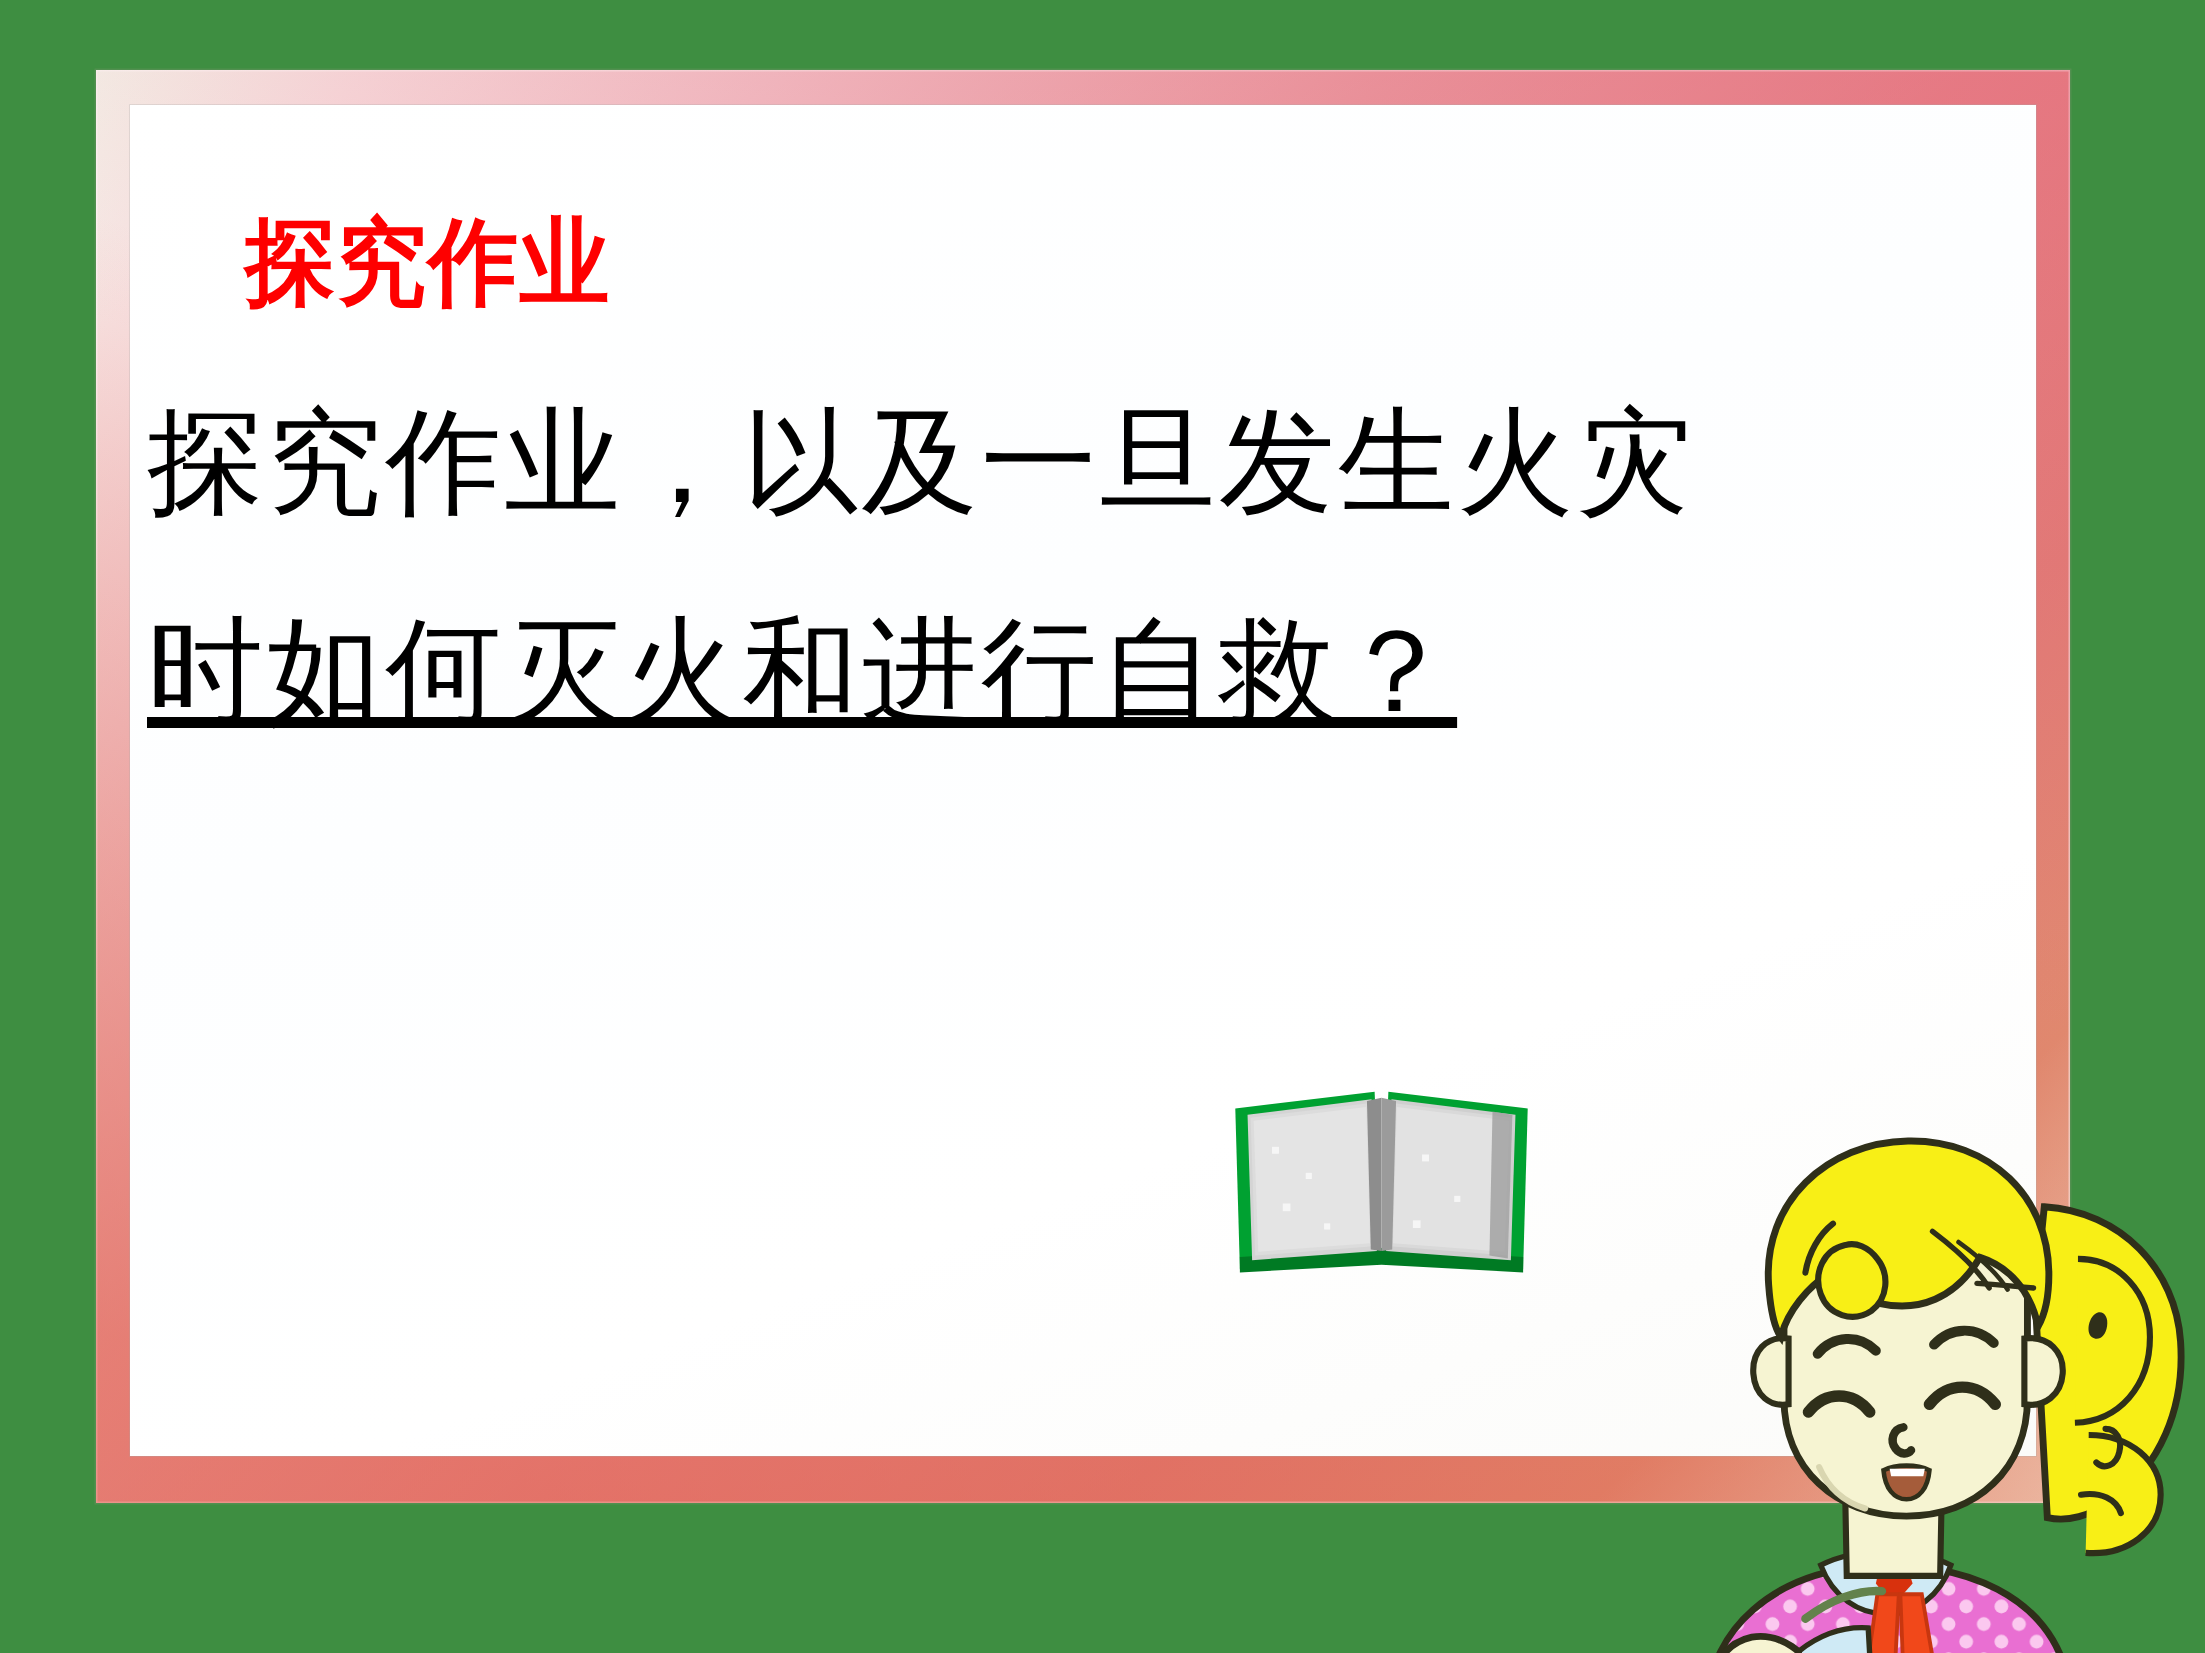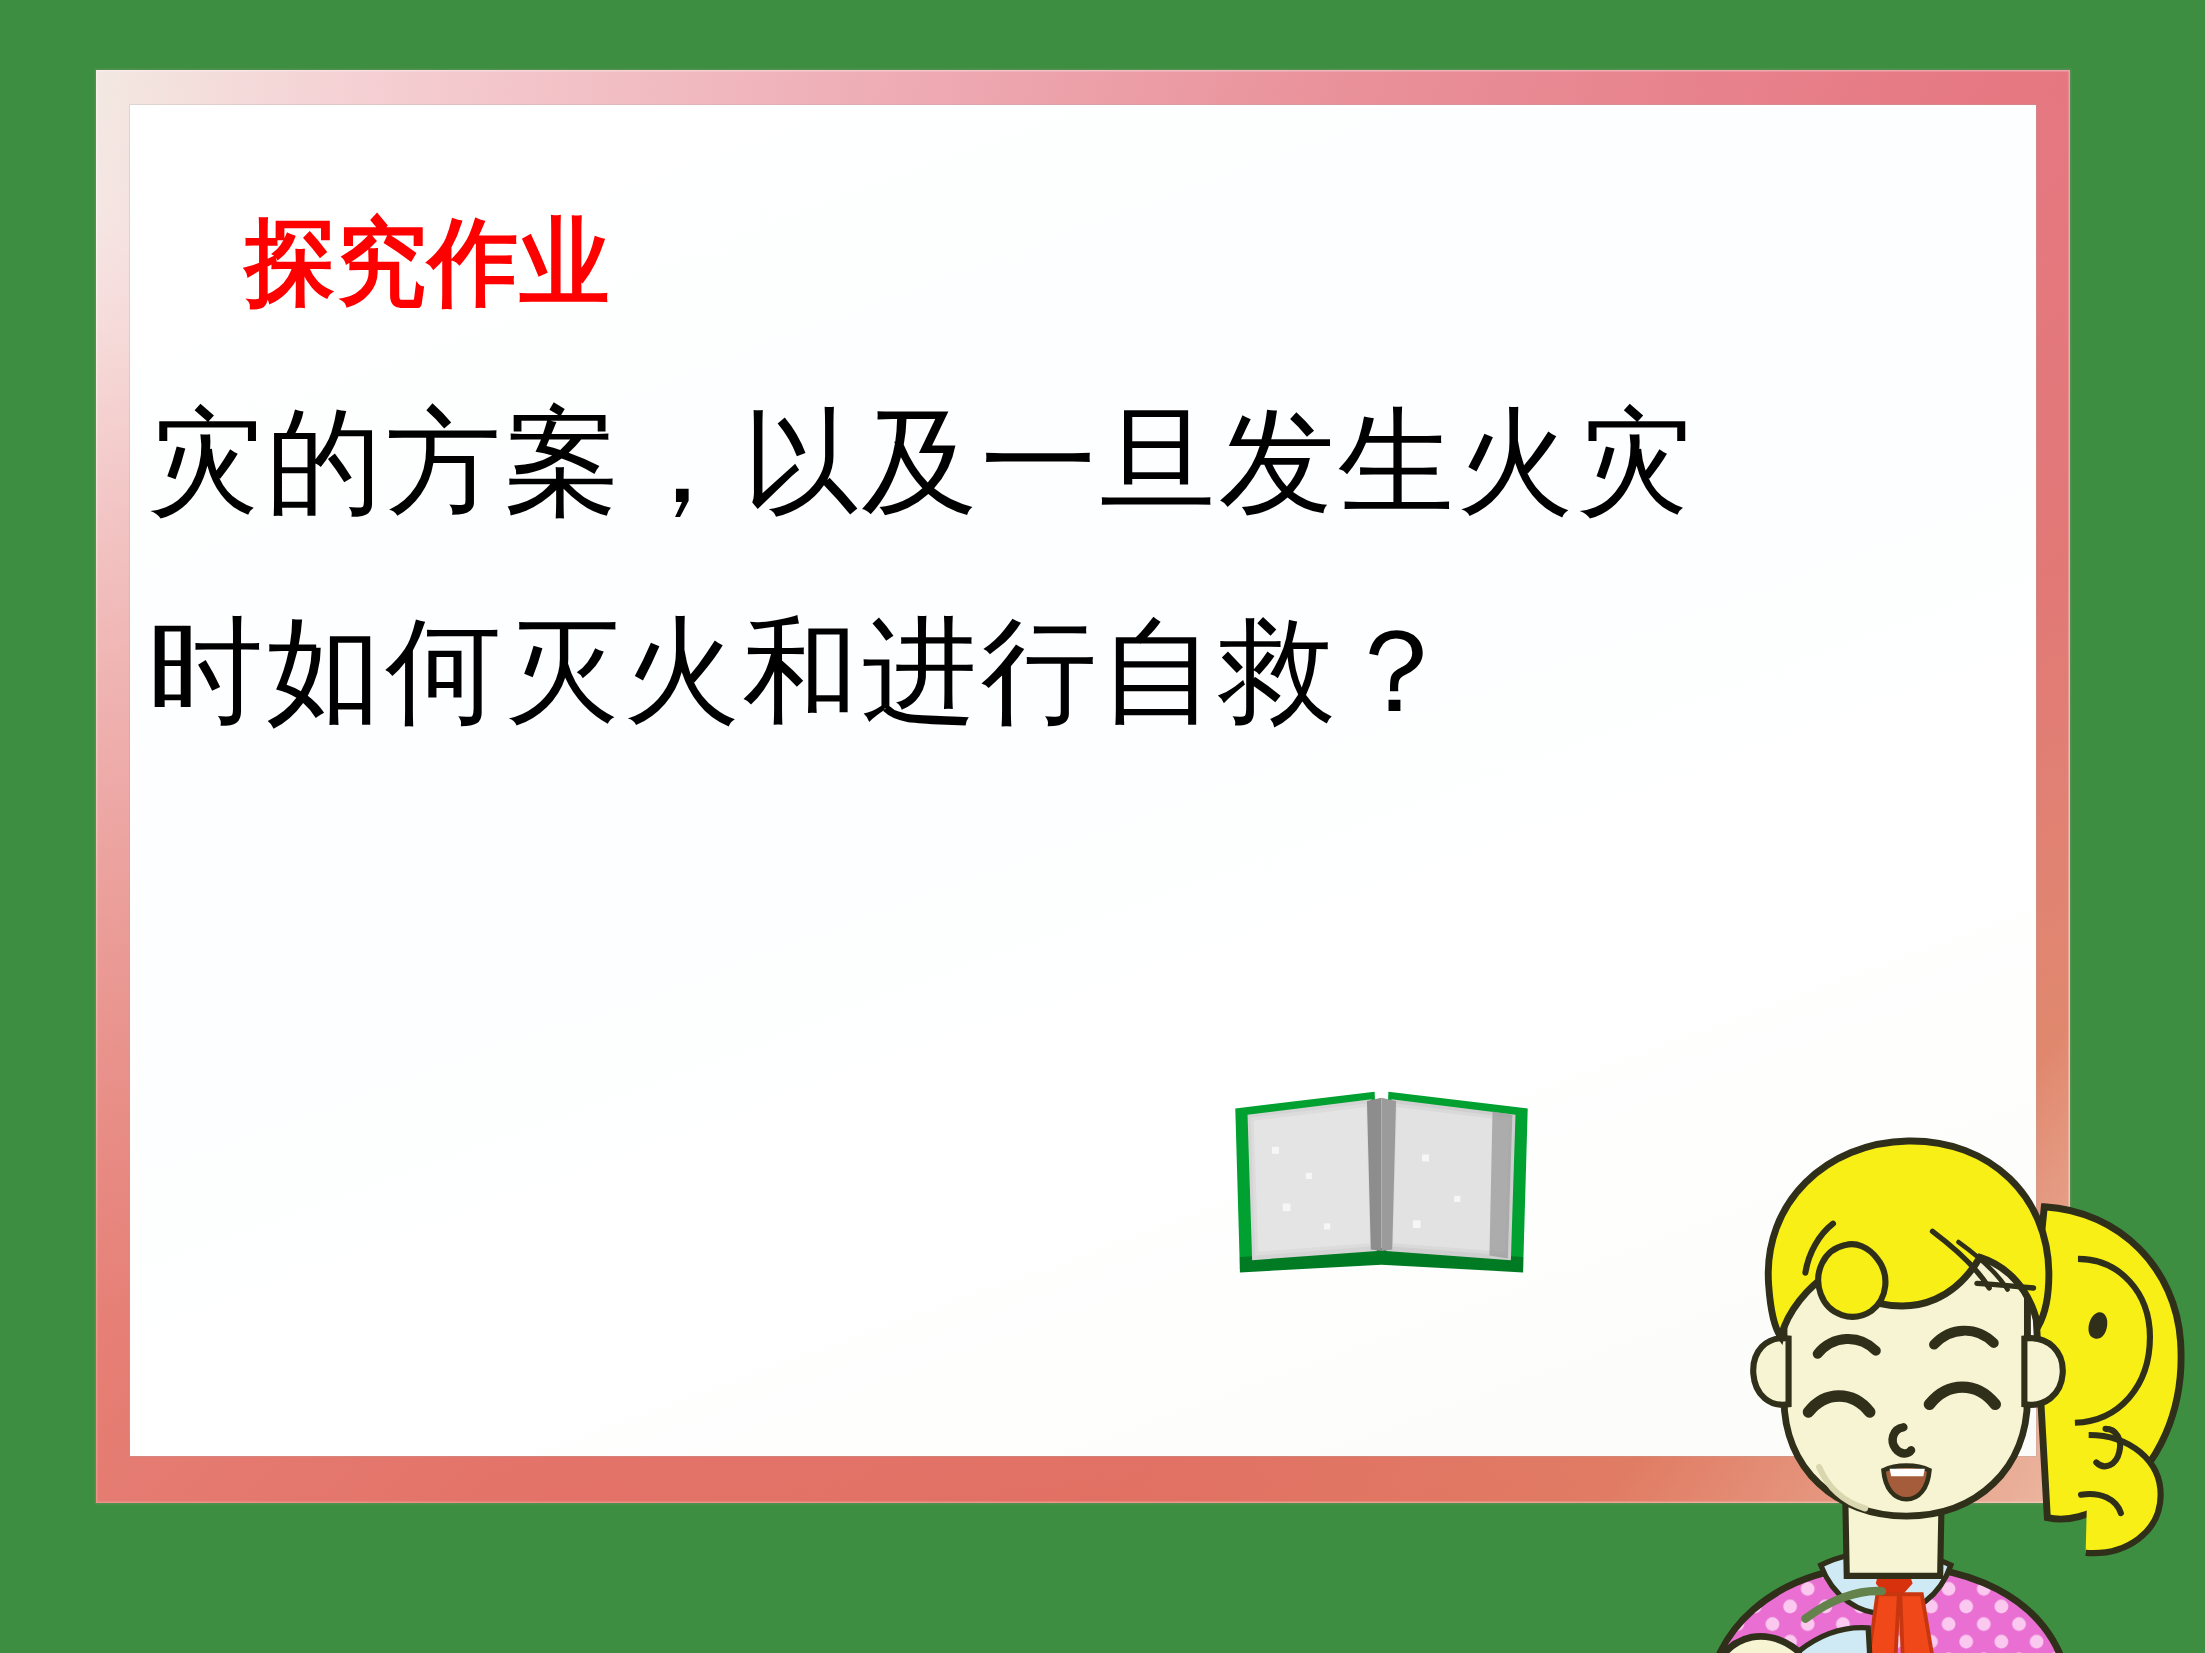--- a/index.html
+++ b/index.html
@@ -107,21 +107,21 @@
     font-size: 116px;
     line-height: 1.0;
     color: #000000;
     white-space: nowrap;
     letter-spacing: 3.1px;
     margin-bottom: 93px;
   }
   .body-line.first {
     text-indent: 230px;
   }
-  .body-line:last-child { margin-bottom: 0; }
+  .body-line:last-child { margin-bottom: 0; text-decoration: underline; }
 
   
   #girl {
     position: absolute;
     right: -13.8px;
     bottom: -150px;
     width: 720px;
     height: 735px;
     z-index: 12;
     pointer-events: none;
@@ -146,21 +146,21 @@
 
   <div id="frame">
 
     <div id="page">
 
       <div id="title-block">
         <div id="title-text">探究作业</div>
       </div>
 
       <div id="body-block">
-        <div class="body-line">灾的方案，以及一旦发生火灾</div>
+        <div class="body-line">探究作业，以及一旦发生火灾</div>
         <div class="body-line">时如何灭火和进行自救？</div>
       </div>
 
       <div id="book">
         <svg viewBox="0 0 390 290" xmlns="http://www.w3.org/2000/svg">
 
           <path d="M4 36 L186 14 L195 232 L10 246 Z" fill="#00a131"></path>
           <path d="M386 36 L204 14 L195 232 L380 246 Z" fill="#00a131"></path>
 
           <path d="M10 230 L195 218 L380 230 L380 250 L195 240 L10 250 Z" fill="#007a23"></path>

